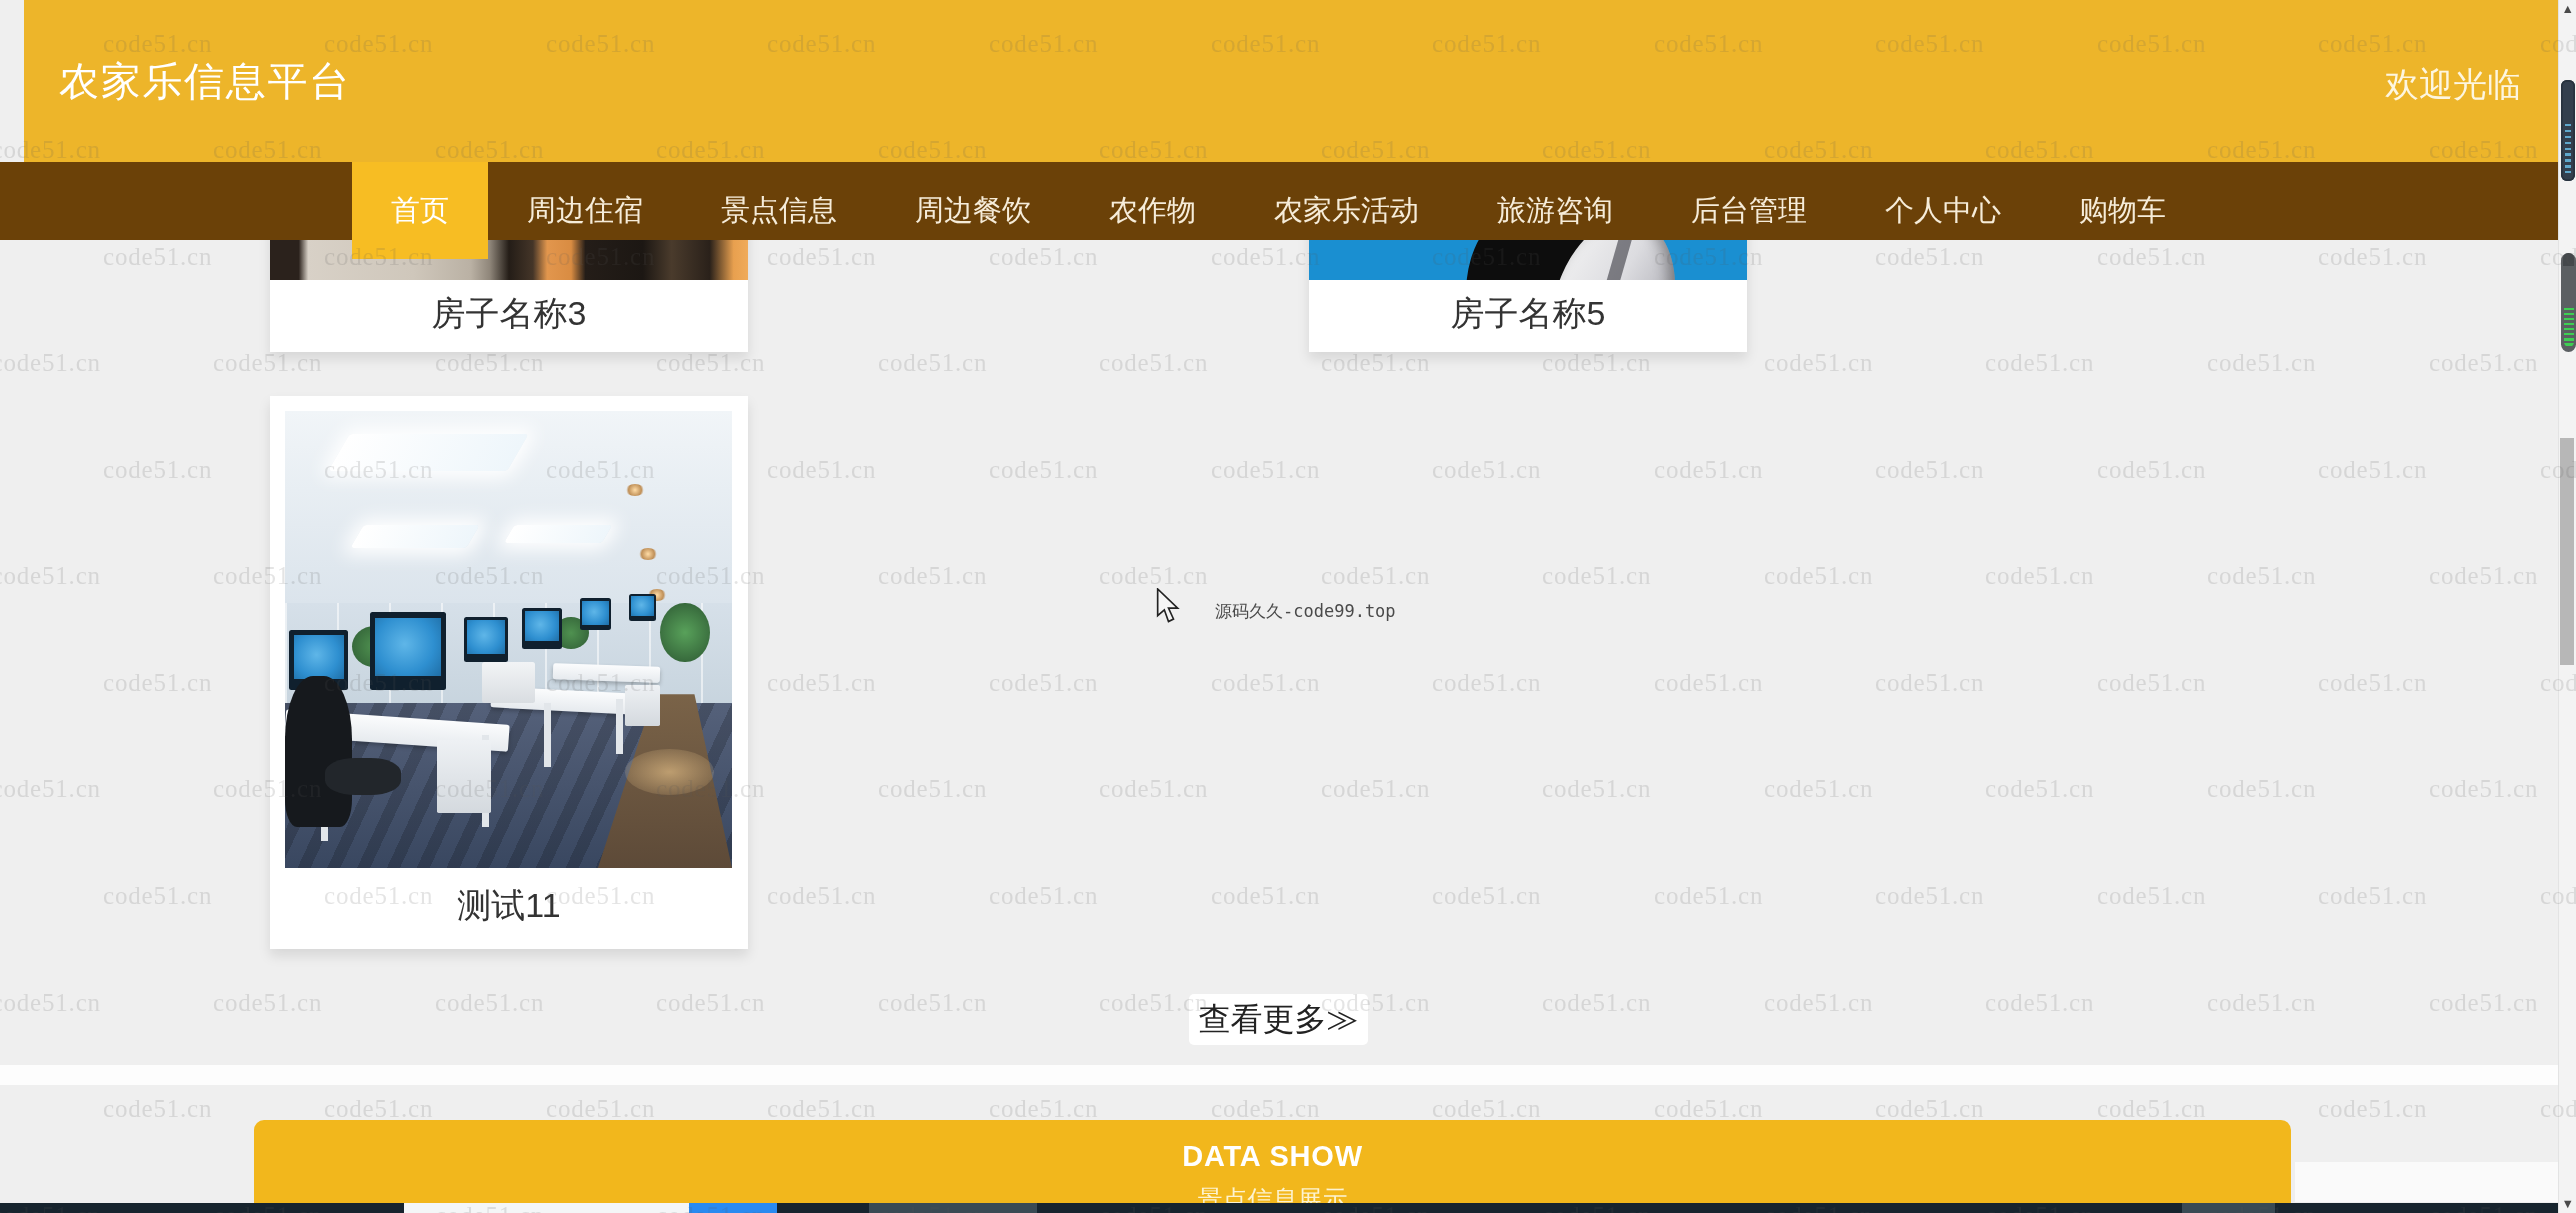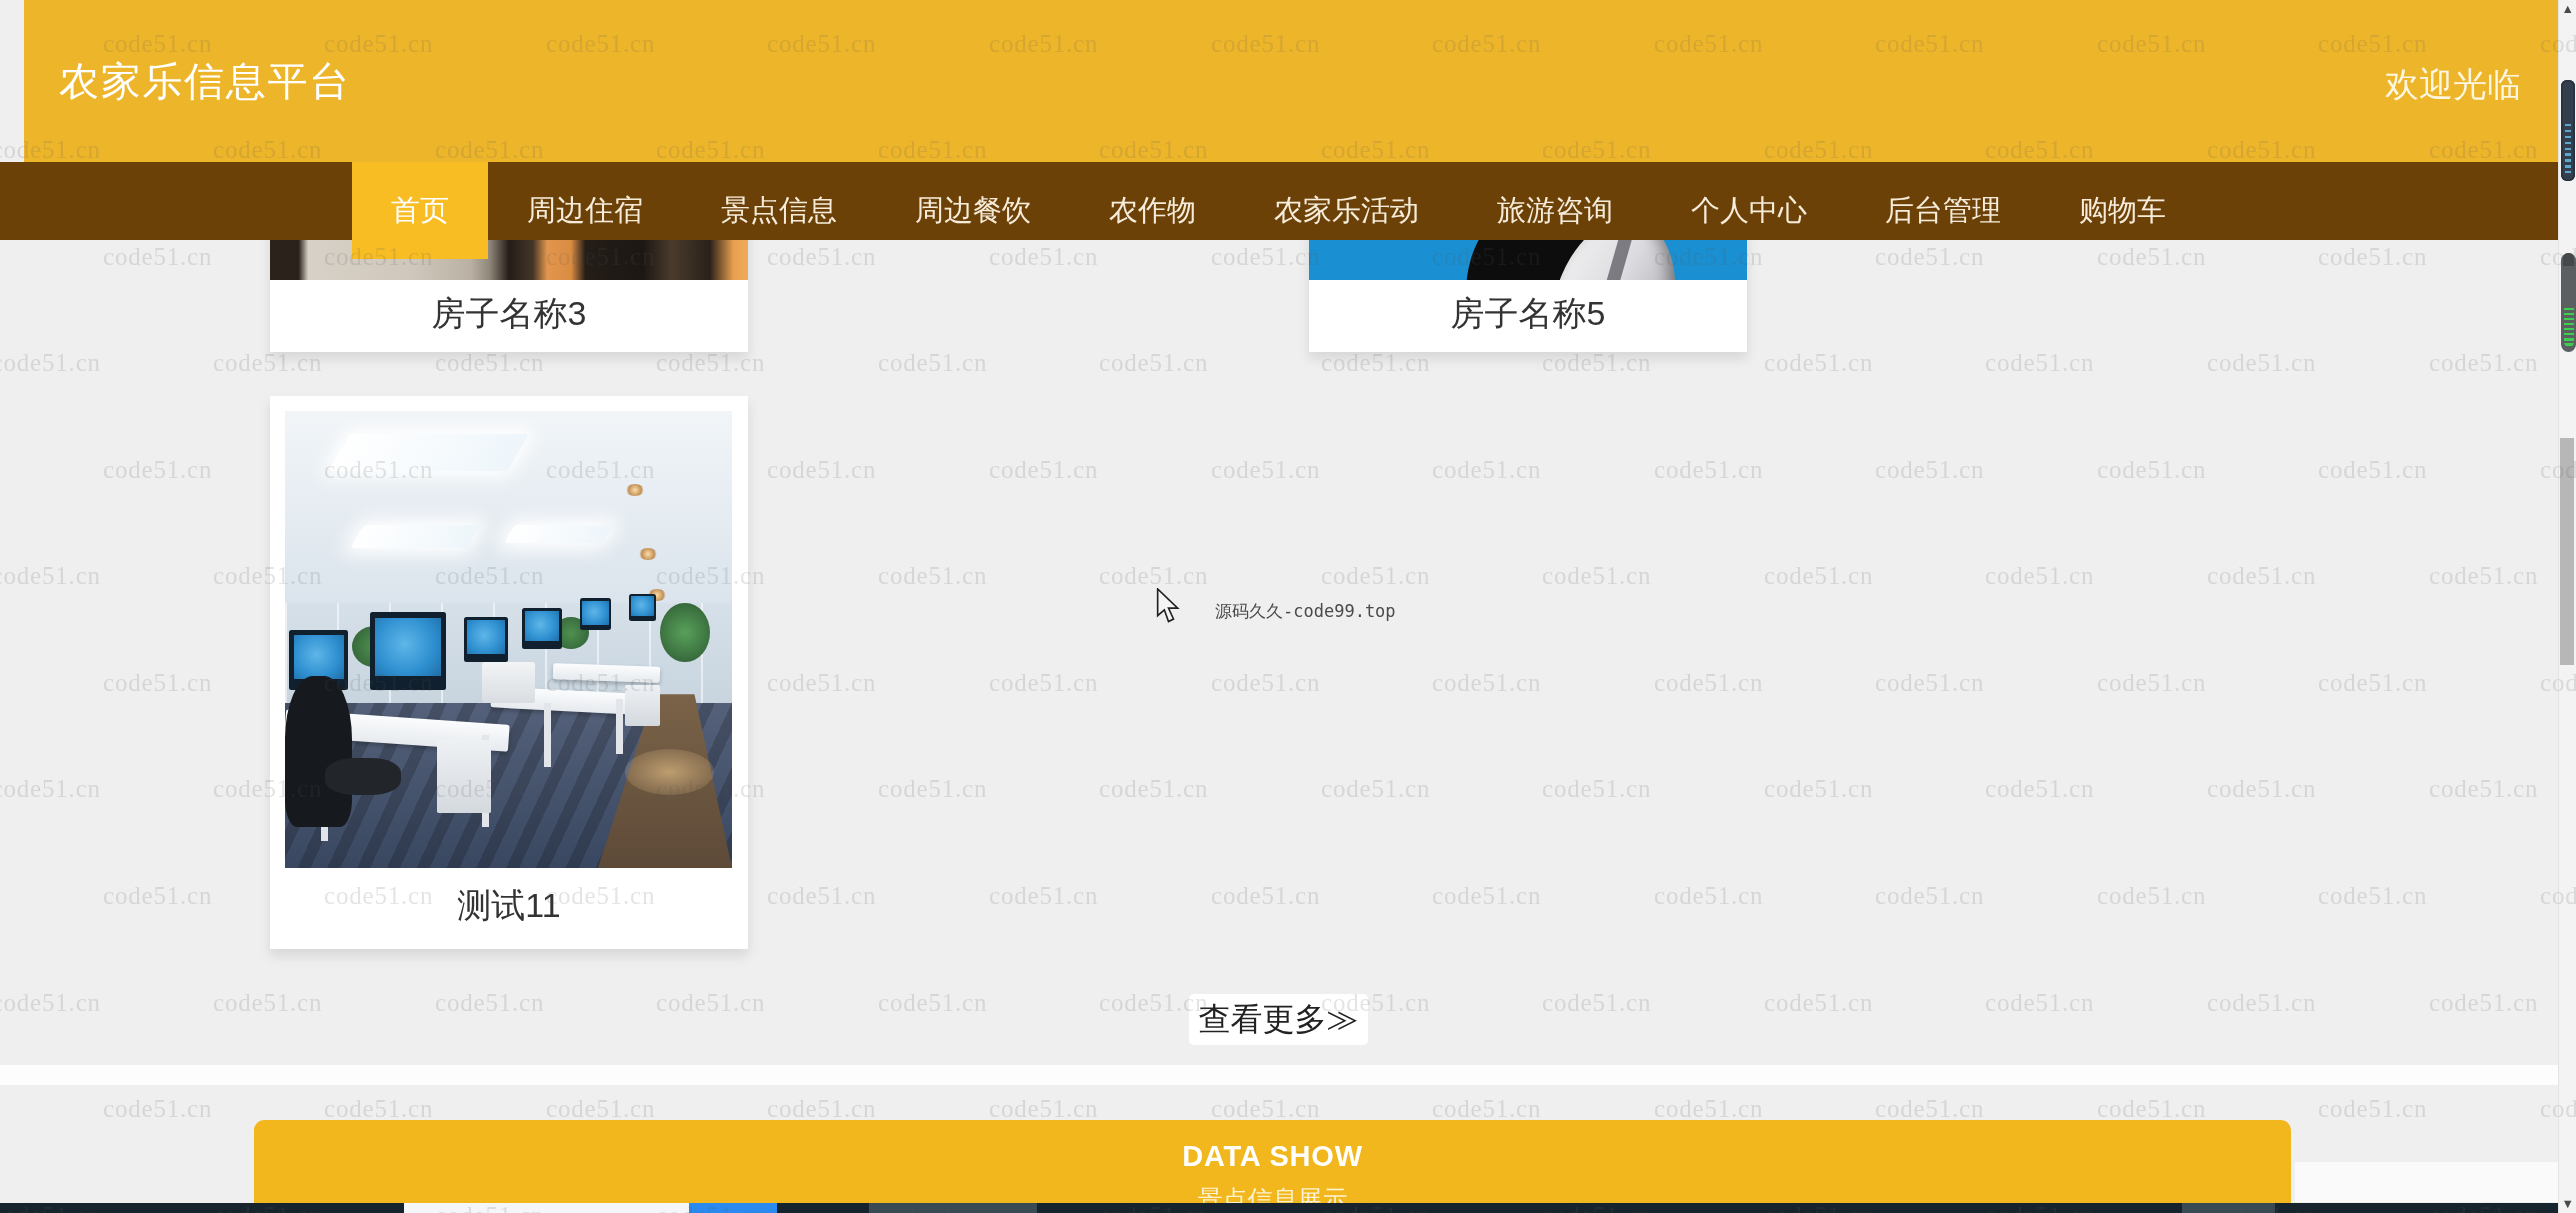--- a/index.html
+++ b/index.html
@@ -135,22 +135,22 @@
 
   <nav class="main-nav">
     <ul>
       <li class="active">首页</li>
       <li>周边住宿</li>
       <li>景点信息</li>
       <li>周边餐饮</li>
       <li>农作物</li>
       <li>农家乐活动</li>
       <li>旅游咨询</li>
+      <li>后台管理</li>
       <li>个人中心</li>
-      <li>后台管理</li>
       <li>购物车</li>
     </ul>
   </nav>
 
   <div class="card c1">
     <div class="card-img img-room"></div>
     <div class="card-title">房子名称3</div>
   </div>
   <div class="card c3">
     <div class="card-img img-cartoon">

